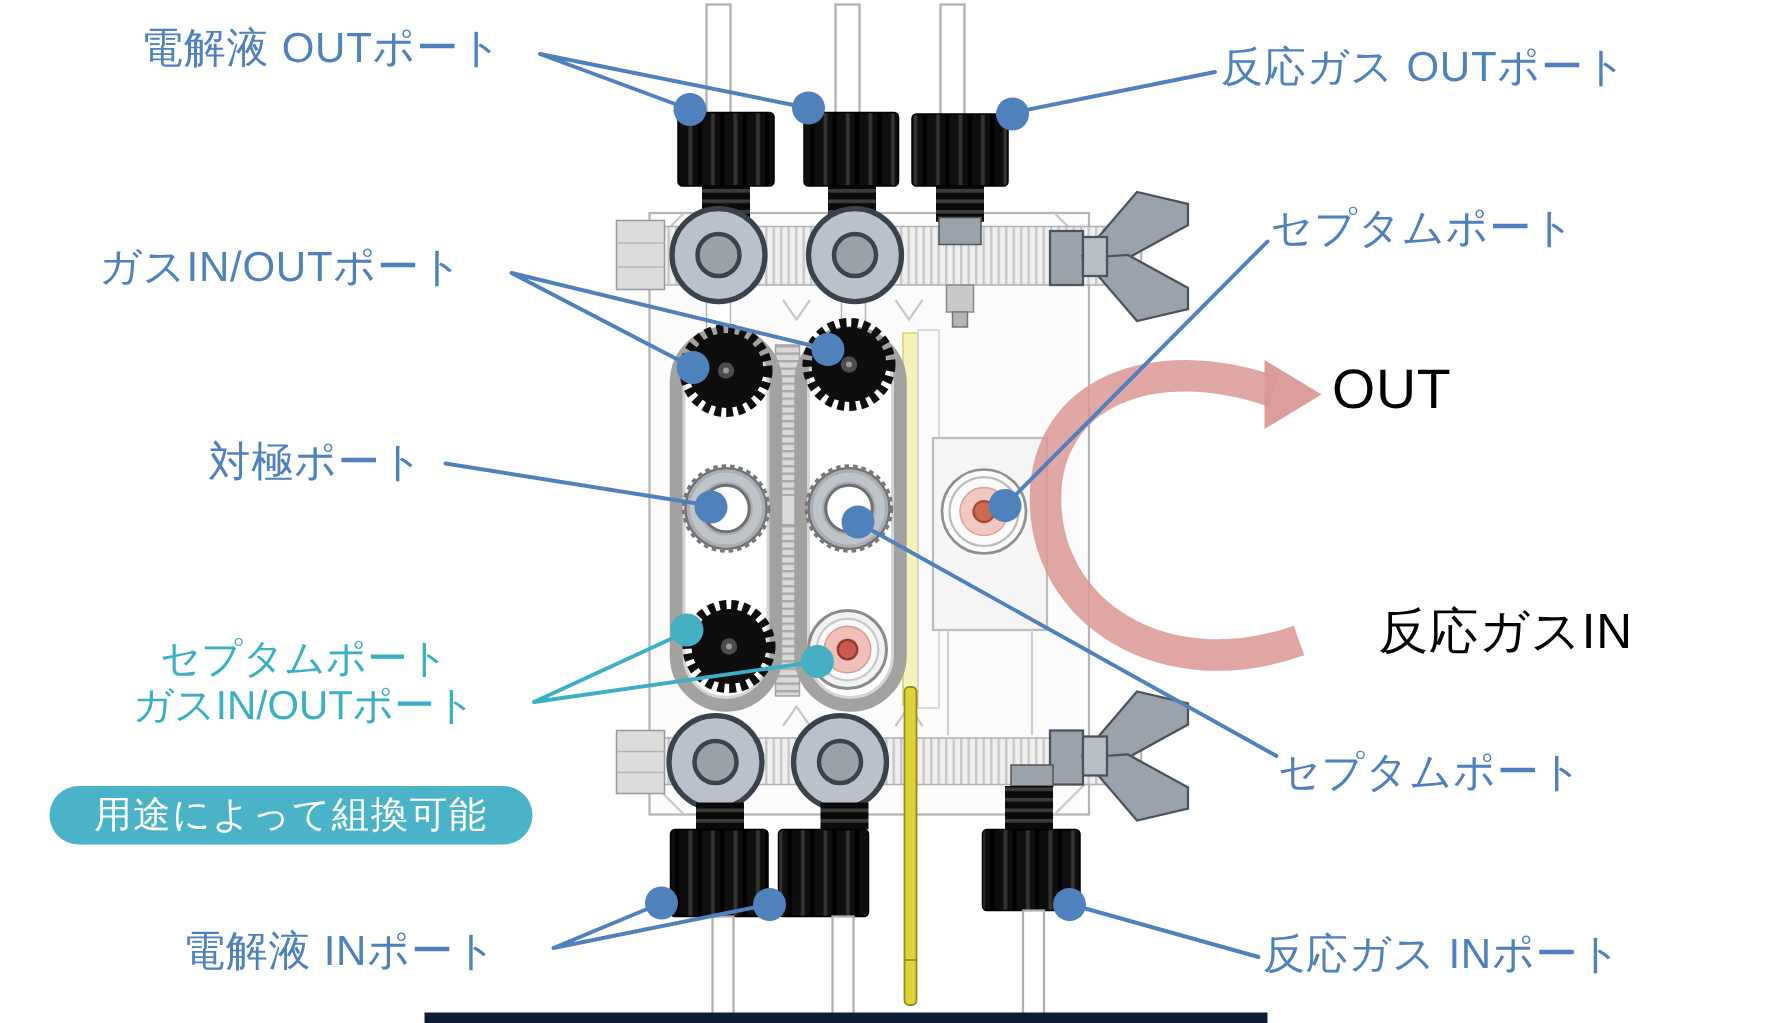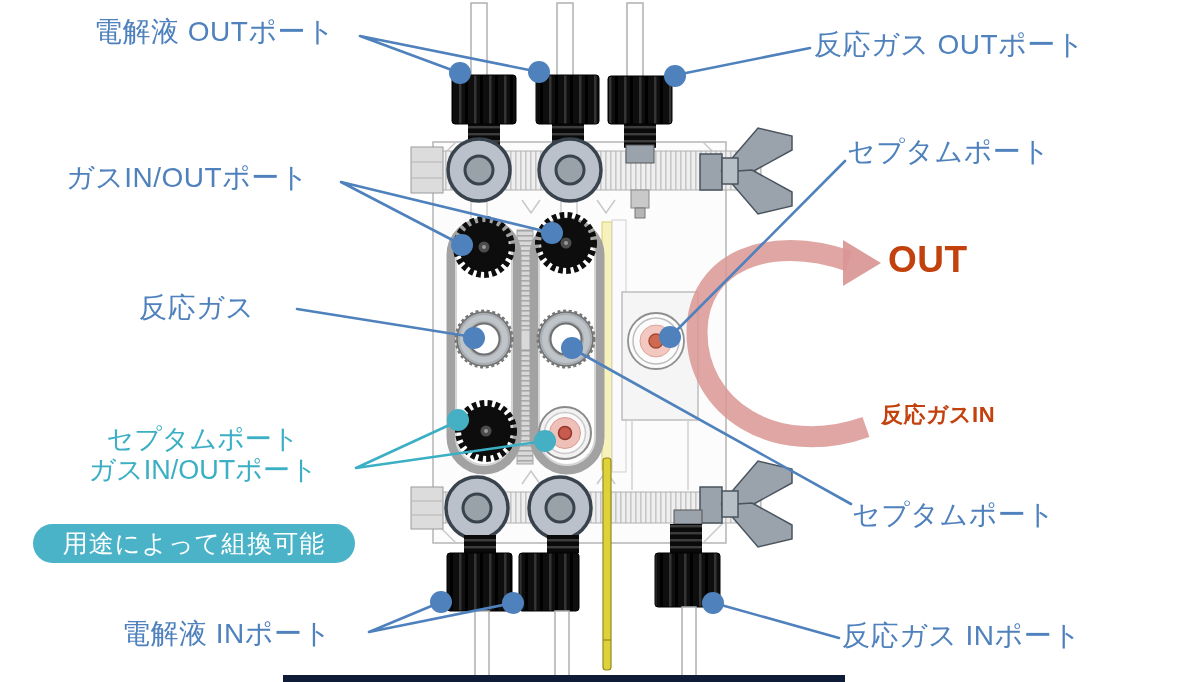--- a/index.html
+++ b/index.html
@@ -7,21 +7,21 @@
     width:1178px;height:682px;position:relative;overflow:hidden;
     background:#ffffff;
     font-family:"Liberation Sans","DejaVu Sans",sans-serif;
   }
   #stage{position:absolute;inset:0;}
   svg{position:absolute;left:0;top:0;}
   .label{
     position:absolute;white-space:nowrap;
     color:#4F81BD;font-size:28px;letter-spacing:.5px;line-height:1.1;
   }
-  .label.red{color:#c2410c;font-weight:bold;}
+  .label.red{color:#000000;font-weight:normal;}
   .teal-block{
     position:absolute;left:55px;top:424px;width:296px;text-align:center;
     color:#3BAFC4;font-size:27px;line-height:31px;white-space:nowrap;
   }
   #swap-badge{
     position:absolute;left:33px;top:504px;width:322px;height:39px;
     background:#4BB3C8;border-radius:20px;color:#fff;font-size:25px;
     text-align:center;line-height:39px;letter-spacing:1px;margin-top:20px;
   }
 </style>
@@ -242,29 +242,29 @@
   </g>
   <g fill="#45AFC4">
     <circle cx="458" cy="420" r="11"></circle>
         <circle cx="545" cy="441" r="11"></circle>
   </g>
 </svg>
 
 <div class="label" style="left:814px;top:30px;">反応ガス OUTポート</div>
 <div class="label" style="left:94px;top:17px;">電解液 OUTポート</div>
 <div class="label" style="left:66px;top:163px;">ガスIN/OUTポート</div>
-<div class="label" style="left:139px;top:293px;">反応ガス</div>
+<div class="label" style="left:139px;top:293px;">対極ポート</div>
 <div class="label" style="left:847px;top:137px;">セプタムポート</div>
 <div class="label" style="left:852px;top:500px;">セプタムポート</div>
 <div class="label" style="left:842px;top:621px;">反応ガス INポート</div>
 <div class="label" style="left:122px;top:619px;">電解液 INポート</div>
 
 <div class="teal-block">
   <div>セプタムポート</div>
   <div>ガスIN/OUTポート</div>
 </div>
 
 <div id="swap-badge">用途によって組換可能</div>
 
 <div class="label red" style="left:888px;top:240px;font-size:37px;">OUT</div>
-<div class="label red" style="left:881px;top:403px;font-size:22px;">反応ガスIN</div>
+<div class="label red" style="left:919px;top:403px;font-size:33px;">反応ガスIN</div>
 
 </div>
 
 </body></html>

